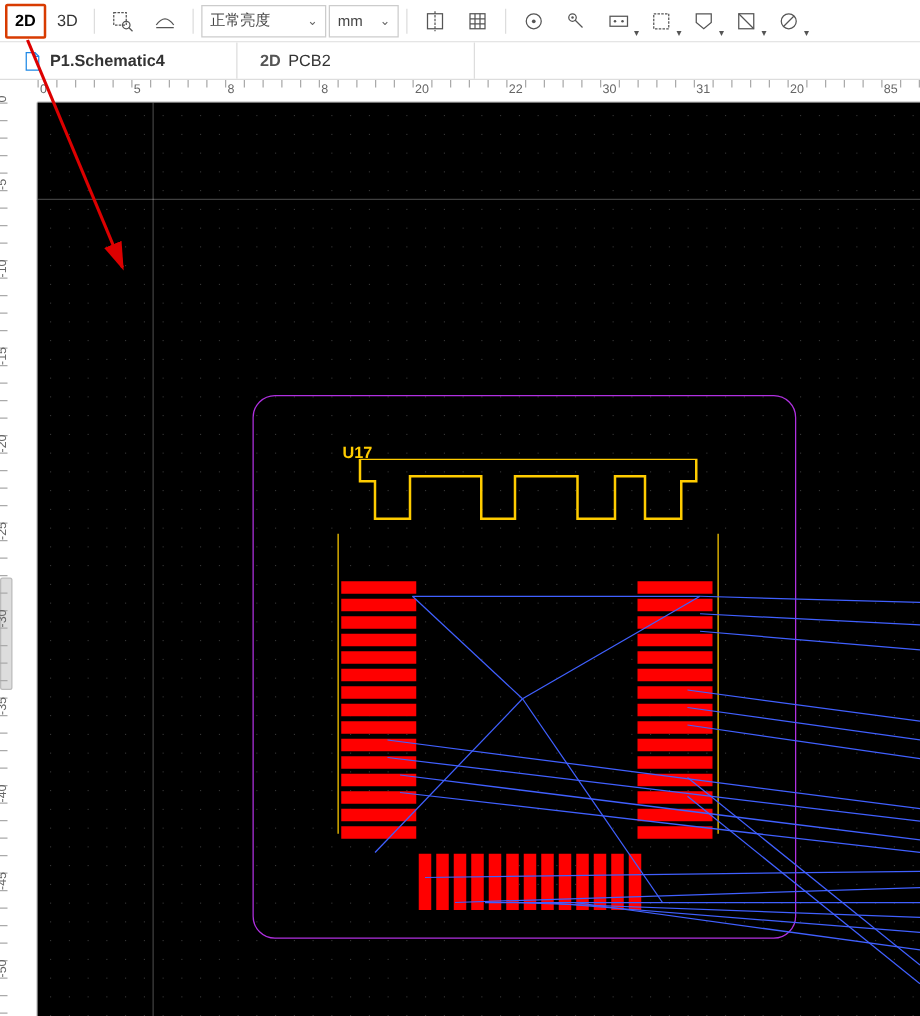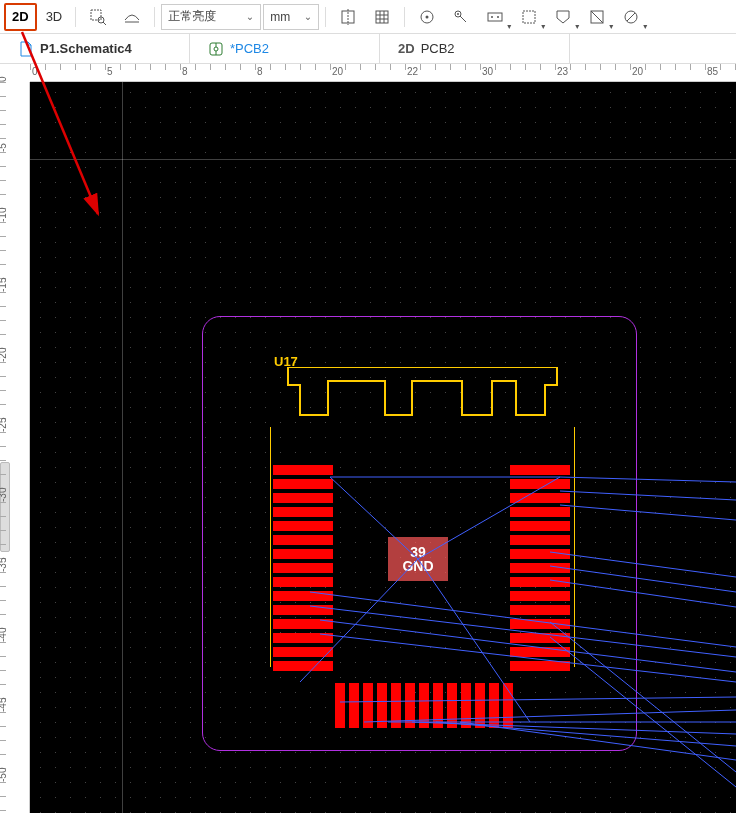--- a/index.html
+++ b/index.html
@@ -171,31 +171,20 @@
 <div class="tabs">
   <div class="tab sch" style="flex:0 0 190px">
     <span class="ico">
       <svg width="14" height="16" viewBox="0 0 14 16">
           <path d="M2 1h7l3 3v11H2z" stroke="#1e88e5" fill="none"></path>
           <path d="M9 1v3h3" stroke="#1e88e5" fill="none"></path>
         </svg>
     </span>
     <span class="tlabel" style="font-weight:600">P1.Schematic4</span>
   </div>
-  <div class="tab pcb" style="flex:0 0 190px">
-    <span class="ico">
-      <svg width="16" height="16" viewBox="0 0 16 16">
-          <rect x="2" y="2" width="12" height="12" stroke="#2e7d32" fill="none" rx="2"></rect>
-          <circle cx="8" cy="8" r="2" stroke="#2e7d32" fill="none"></circle>
-          <line x1="8" y1="2" x2="8" y2="6" stroke="#2e7d32"></line>
-          <line x1="8" y1="10" x2="8" y2="14" stroke="#2e7d32"></line>
-        </svg>
-    </span>
-    <span class="tlabel active">*PCB2</span>
-  </div>
   <div class="tab pcb2d" style="flex:0 0 190px">
     <span class="badge">2D</span>
     <span class="tlabel">PCB2</span>
   </div>
 </div>
 
 <div class="workspace">
 
   <div class="ruler-h" id="rh">
       <div class="tick" style="left: 0px;">
@@ -241,21 +230,21 @@
       <div class="tick" style="left: 420px;"></div>
       <div class="tick" style="left: 435px;"></div>
       <div class="tick" style="left: 450px;">
         <span>30</span>
       </div>
       <div class="tick" style="left: 465px;"></div>
       <div class="tick" style="left: 480px;"></div>
       <div class="tick" style="left: 495px;"></div>
       <div class="tick" style="left: 510px;"></div>
       <div class="tick" style="left: 525px;">
-        <span>23</span>
+        <span>31</span>
       </div>
       <div class="tick" style="left: 540px;"></div>
       <div class="tick" style="left: 555px;"></div>
       <div class="tick" style="left: 570px;"></div>
       <div class="tick" style="left: 585px;"></div>
       <div class="tick" style="left: 600px;">
         <span>20</span>
       </div>
       <div class="tick" style="left: 615px;"></div>
       <div class="tick" style="left: 630px;"></div>
@@ -409,24 +398,20 @@
       <div class="pad" style="width:10px;height:45px;left:70px;"></div>
       <div class="pad" style="width:10px;height:45px;left:84px;"></div>
       <div class="pad" style="width:10px;height:45px;left:98px;"></div>
       <div class="pad" style="width:10px;height:45px;left:112px;"></div>
       <div class="pad" style="width:10px;height:45px;left:126px;"></div>
       <div class="pad" style="width:10px;height:45px;left:140px;"></div>
       <div class="pad" style="width:10px;height:45px;left:154px;"></div>
       <div class="pad" style="width:10px;height:45px;left:168px;"></div>
     </div>
 
-    <div class="thermal" style="left:358px; top:455px; width:60px; height:44px;">
-      <span>39</span>
-      <span>GND</span>
-    </div>
 
     <svg class="rats" style="position:absolute; left:0; top:0; width:100%; height:100%;">
       <line x1="300" y1="395" x2="530" y2="395"></line>
       <line x1="300" y1="395" x2="388" y2="477"></line>
       <line x1="530" y1="395" x2="388" y2="477"></line>
       <line x1="530" y1="395" x2="706" y2="400"></line>
       <line x1="530" y1="409" x2="706" y2="418"></line>
       <line x1="530" y1="423" x2="706" y2="438"></line>
       <line x1="388" y1="477" x2="270" y2="600"></line>
       <line x1="388" y1="477" x2="500" y2="640"></line>

